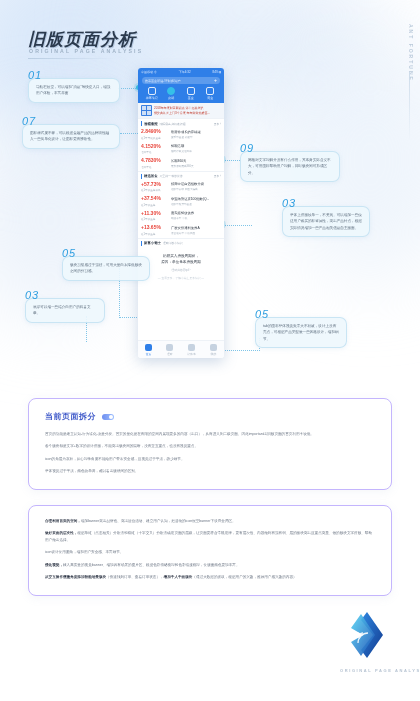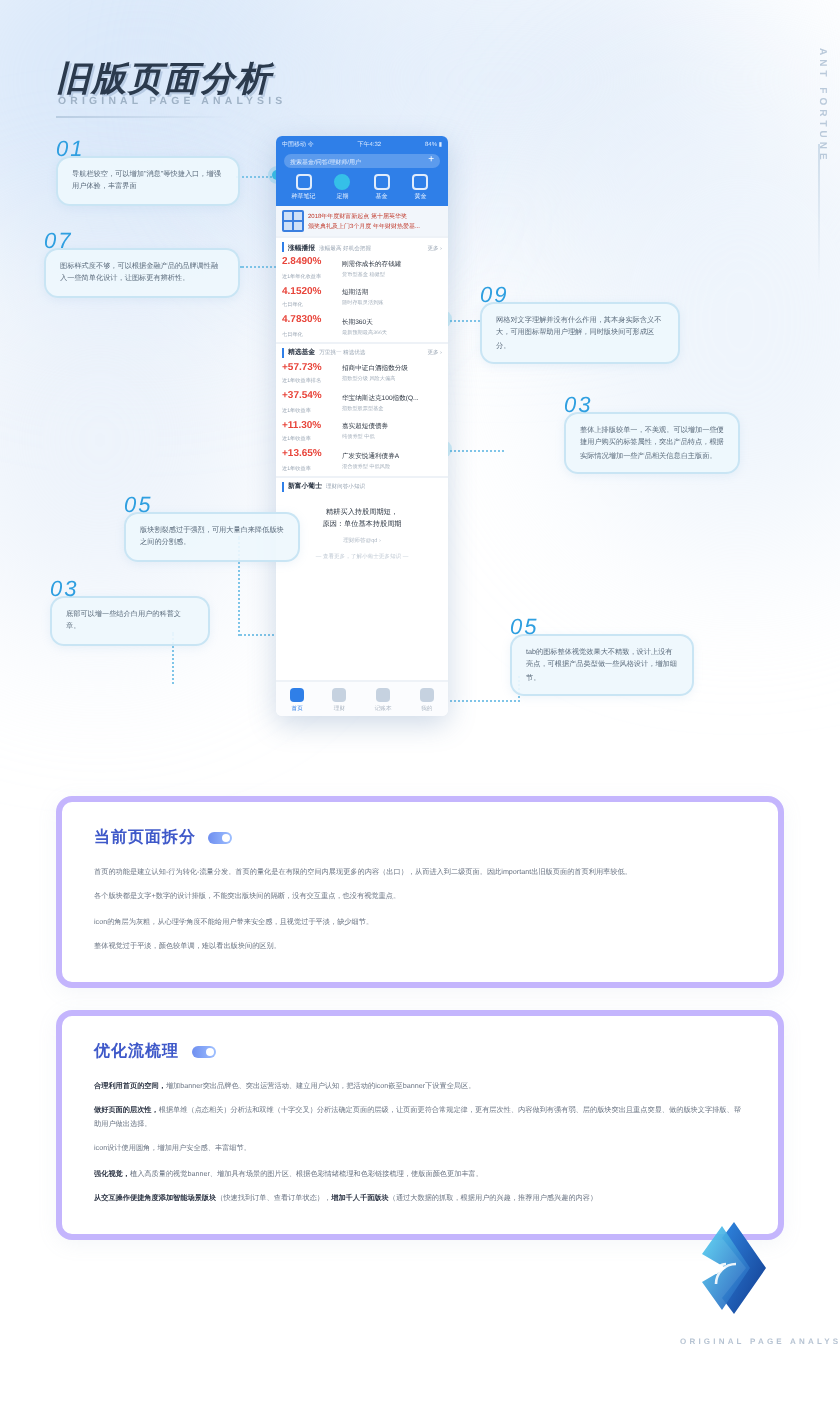--- a/index.html
+++ b/index.html
@@ -138,21 +138,21 @@
   .dots-h{position:absolute;height:0;border-top:1px dotted #7fc5e8;}
   .dots-v{position:absolute;width:0;border-left:1px dotted #7fc5e8;}
   .dot{
     position:absolute;width:5px;height:5px;border-radius:50%;
     background:#35c0e8;box-shadow:0 0 0 2px rgba(53,192,232,.22);
   }
 
   
   .card{
     position:absolute;left:28px;width:364px;
-    background:#ffffff;border:3px solid #c4b5fd;border-radius:8px;
+    background:#ffffff;border:1px solid #c4b5fd;border-radius:8px;
     box-sizing:border-box;padding:12px 16px 14px;
     box-shadow:0 2px 10px rgba(150,165,200,.10);
   }
   .card-hd{display:flex;align-items:center;gap:6px;margin-bottom:9px;}
   .card-hd h3{margin:0;font-size:8px;font-weight:bold;color:#3f59c9;letter-spacing:.5px;}
   .pill{
     width:12px;height:6px;border-radius:3px;
     background:linear-gradient(90deg,#6f8ff0,#9fc0ff);position:relative;flex:none;
   }
   .pill::after{content:"";position:absolute;right:1px;top:1px;width:4px;height:4px;
@@ -423,24 +423,20 @@
     <h3>当前页面拆分</h3>
     <div class="pill"></div>
   </div>
   <p>首页的功能是建立认知-行为转化-流量分发。首页的量化是在有限的空间内展现更多的内容（出口），从而进入到二级页面。因此important出旧版页面的首页利用率较低。</p>
   <p>各个版块都是文字+数字的设计排版，不能突出版块间的隔断，没有交互重点，也没有视觉重点。</p>
   <p>icon的角层为灰粗，从心理学角度不能给用户带来安全感，且视觉过于平淡，缺少细节。</p>
   <p>整体视觉过于平淡，颜色较单调，难以看出版块间的区别。</p>
 </div>
 
 <div class="card" style="top:505px;">
-  <div class="card-hd">
-    <h3>优化流梳理</h3>
-    <div class="pill"></div>
-  </div>
   <p><b>合理利用首页的空间，</b><span>增加banner突出品牌色、突出运营活动、建立用户认知，把活动的icon嵌至banner下设置全局区。</span></p>
   <p><b>做好页面的层次性，</b><span>根据单维（点态相关）分析法和双维（十字交叉）分析法确定页面的层级，让页面更符合常规定律，更有层次性、内容做到有强有弱、层的版块突出且重点突显、做的版块文字排版、帮助用户做出选择。</span></p>
   <p>icon设计使用圆角，增加用户安全感、丰富细节。</p>
   <p><b>强化视觉，</b><span>植入高质量的视觉banner、增加具有场景的图片区、根据色彩情绪梳理和色彩链接梳理，使版面颜色更加丰富。</span></p>
   <p><b>从交互操作便捷角度添加智能场景版块</b><span>（快速找到订单、查看订单状态），</span><b>增加千人千面版块</b><span>（通过大数据的抓取，根据用户的兴趣，推荐用户感兴趣的内容）</span></p>
 </div>
 
 <div class="logo-wrap">
   <svg class="logo-mark" viewBox="0 0 40 50">
     <defs>

